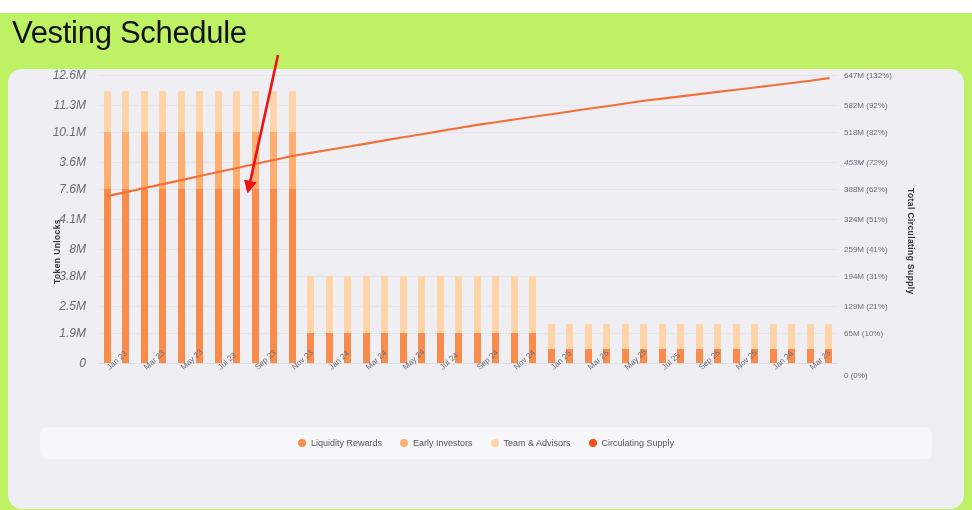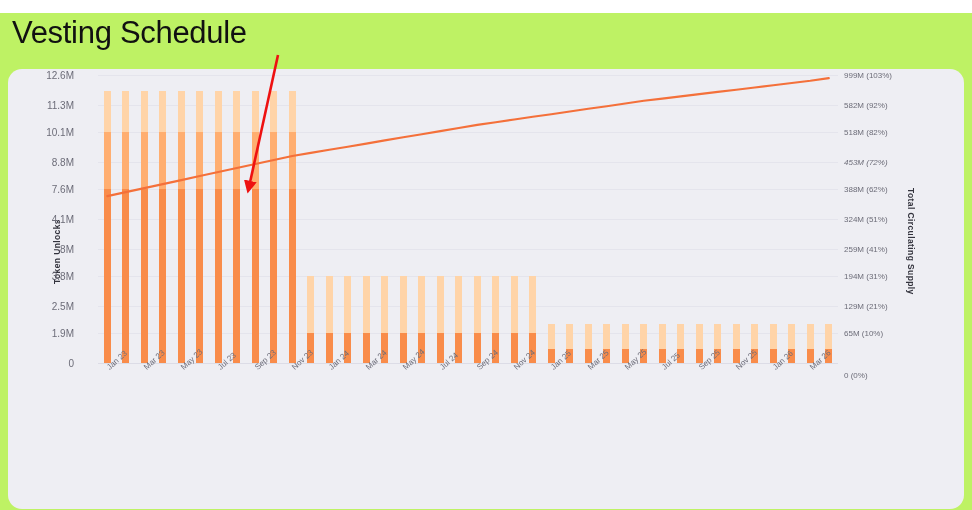--- a/index.html
+++ b/index.html
@@ -30,22 +30,22 @@
   .bar{position:absolute;bottom:0;width:7px;}
   .seg{position:absolute;left:0;width:100%;}
   .seg.s0{background:#f98c4a;}
   .seg.s1{background:#ffae70;}
   .seg.s2{background:#ffd4a8;}
 
   .lineLayer{position:absolute;inset:0;overflow:visible;}
 
   .ylabels-left{position:absolute;left:0px;top:62px;width:92px;height:288px;}
   .ylabels-left .yl{
-    position:absolute;right:18px;transform:translateY(-50%);
-    font-size:10px;color:#6c6c78;white-space:nowrap;
+    position:absolute;right:6px;transform:translateY(-50%);
+    font-size:12px;color:#6c6c78;white-space:nowrap;font-style:italic;
   }
   .ytitle-left{
     position:absolute;left:52px;top:206px;
     font-size:8.5px;font-weight:bold;color:#33333d;
     writing-mode:vertical-rl;transform:rotate(180deg);
     letter-spacing:0.4px;
   }
 
   .ylabels-right{position:absolute;left:840px;top:62px;width:100px;height:288px;}
   .ylabels-right .yl{
@@ -88,39 +88,39 @@
 
   <div class="ytitle-left">Token Unlocks</div>
   <div class="ylabels-left">
       <div class="yl" style="top: 288px;">0</div>
       <div class="yl" style="top: 258.286px;">1.9M</div>
       <div class="yl" style="top: 230.857px;">2.5M</div>
       <div class="yl" style="top: 201.143px;">3.8M</div>
       <div class="yl" style="top: 173.714px;">8M</div>
       <div class="yl" style="top: 144px;">4.1M</div>
       <div class="yl" style="top: 114.286px;">7.6M</div>
-      <div class="yl" style="top: 86.8571px;">8.8M</div>
+      <div class="yl" style="top: 86.8571px;">3.6M</div>
       <div class="yl" style="top: 57.1429px;">10.1M</div>
       <div class="yl" style="top: 29.7143px;">11.3M</div>
       <div class="yl" style="top: 0px;">12.6M</div>
     </div>
 
   <div class="ytitle-right">Total Circulating Supply</div>
   <div class="ylabels-right">
       <div class="yl" style="top: 300px;">0 (0%)</div>
       <div class="yl" style="top: 258.286px;">65M (10%)</div>
       <div class="yl" style="top: 230.857px;">129M (21%)</div>
       <div class="yl" style="top: 201.143px; text-align: center;">194M (31%)</div>
       <div class="yl" style="top: 173.714px;">259M (41%)</div>
       <div class="yl" style="top: 144px;">324M (51%)</div>
       <div class="yl" style="top: 114.286px;">388M (62%)</div>
       <div class="yl" style="top: 86.8571px; font-style: italic;">453M (72%)</div>
       <div class="yl" style="top: 57.1429px;">518M (82%)</div>
       <div class="yl" style="top: 29.7143px;">582M (92%)</div>
-      <div class="yl" style="top: 0px;">999M (103%)</div>
+      <div class="yl" style="top: 0px;">647M (132%)</div>
     </div>
 
   <div class="plot">
     <div class="gridlines">
         <div class="gl base" style="top: 288px;"></div>
         <div class="gl" style="top: 258.286px;"></div>
         <div class="gl" style="top: 230.857px;"></div>
         <div class="gl" style="top: 201.143px;"></div>
         <div class="gl" style="top: 173.714px;"></div>
         <div class="gl" style="top: 144px;"></div>
@@ -324,20 +324,38 @@
       <div class="xl" style="left: 451.25px;">Jan 25</div>
       <div class="xl" style="left: 488.25px;">Mar 25</div>
       <div class="xl" style="left: 525.25px;">May 25</div>
       <div class="xl" style="left: 562.25px;">Jul 25</div>
       <div class="xl" style="left: 599.25px;">Sep 25</div>
       <div class="xl" style="left: 636.25px;">Nov 25</div>
       <div class="xl" style="left: 673.25px;">Jan 26</div>
       <div class="xl" style="left: 710.25px;">Mar 26</div>
     </div>
 
+  <div class="legendbox">
+      <div class="legend-item">
+        <span class="legend-dot" style="background: rgb(249, 140, 74);"></span>
+        <span class="legend-label">Liquidity Rewards</span>
+      </div>
+      <div class="legend-item">
+        <span class="legend-dot" style="background: rgb(255, 174, 112);"></span>
+        <span class="legend-label">Early Investors</span>
+      </div>
+      <div class="legend-item">
+        <span class="legend-dot" style="background: rgb(255, 212, 168);"></span>
+        <span class="legend-label">Team &amp; Advisors</span>
+      </div>
+      <div class="legend-item">
+        <span class="legend-dot" style="background: rgb(244, 81, 30);"></span>
+        <span class="legend-label">Circulating Supply</span>
+      </div>
+    </div>
 
   <svg class="annotation" width="972" height="510">
     <defs>
       <marker id="arrowhead" markerWidth="5" markerHeight="5" refX="2.4" refY="2.5" orient="auto">
         <path d="M0,0 L5,2.5 L0,5 z" fill="#ee1111"></path>
       </marker>
     </defs>
     <line id="ann-line" x1="278" y1="42" x2="249" y2="174" stroke="#ee1111" stroke-width="2.6" marker-end="url(#arrowhead)"></line>
   </svg>
 

